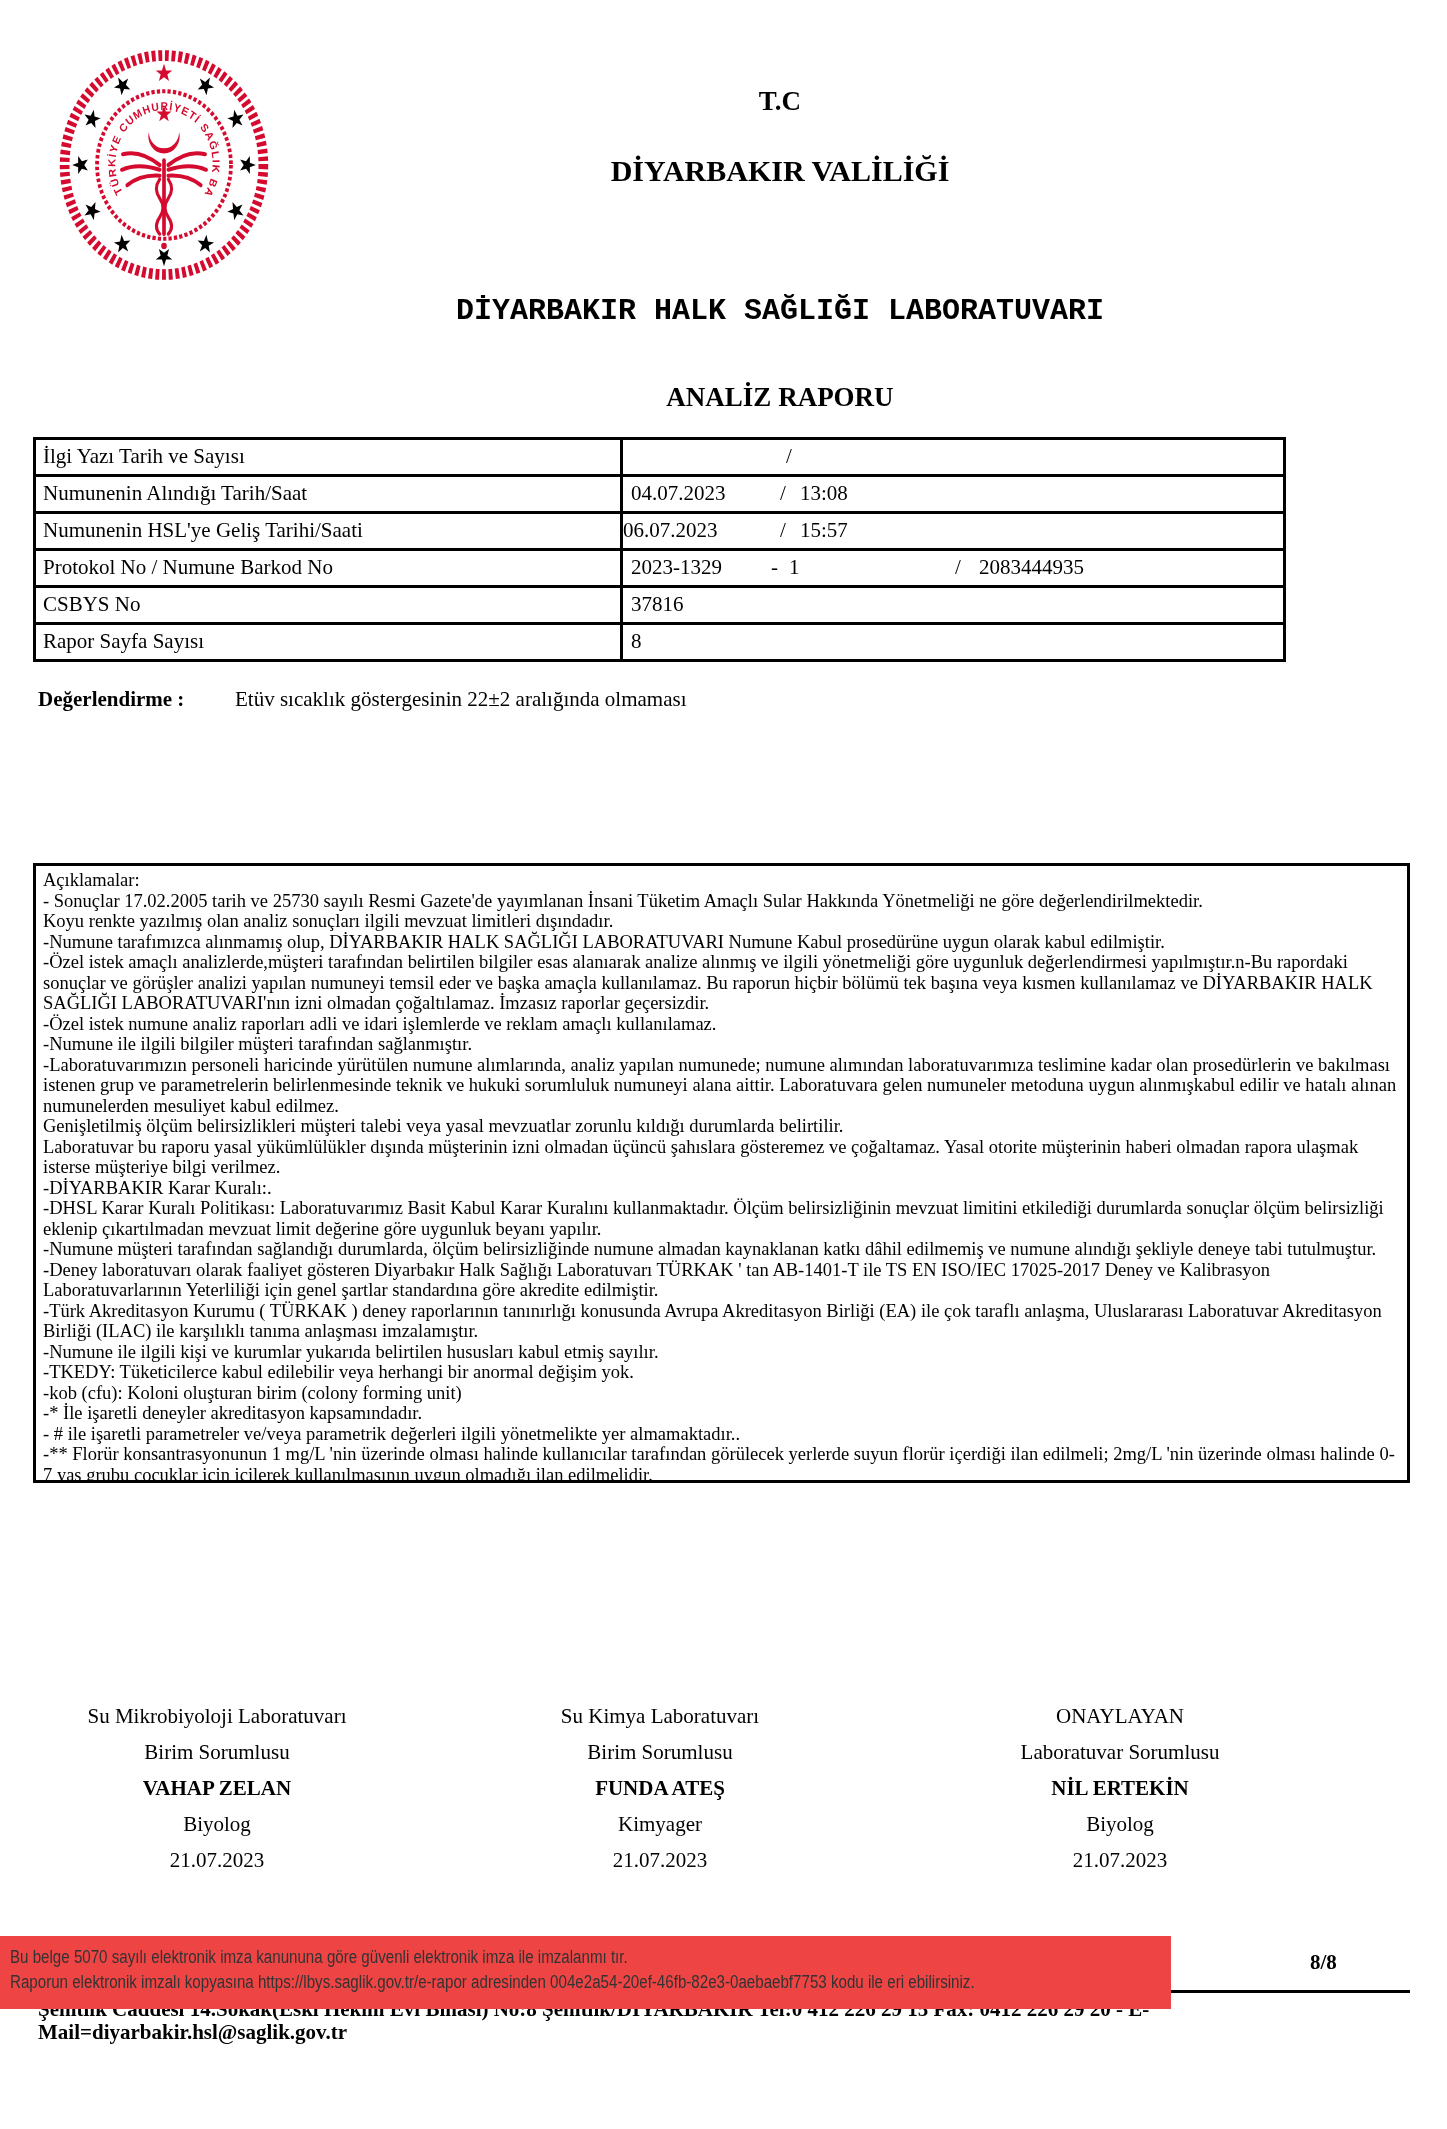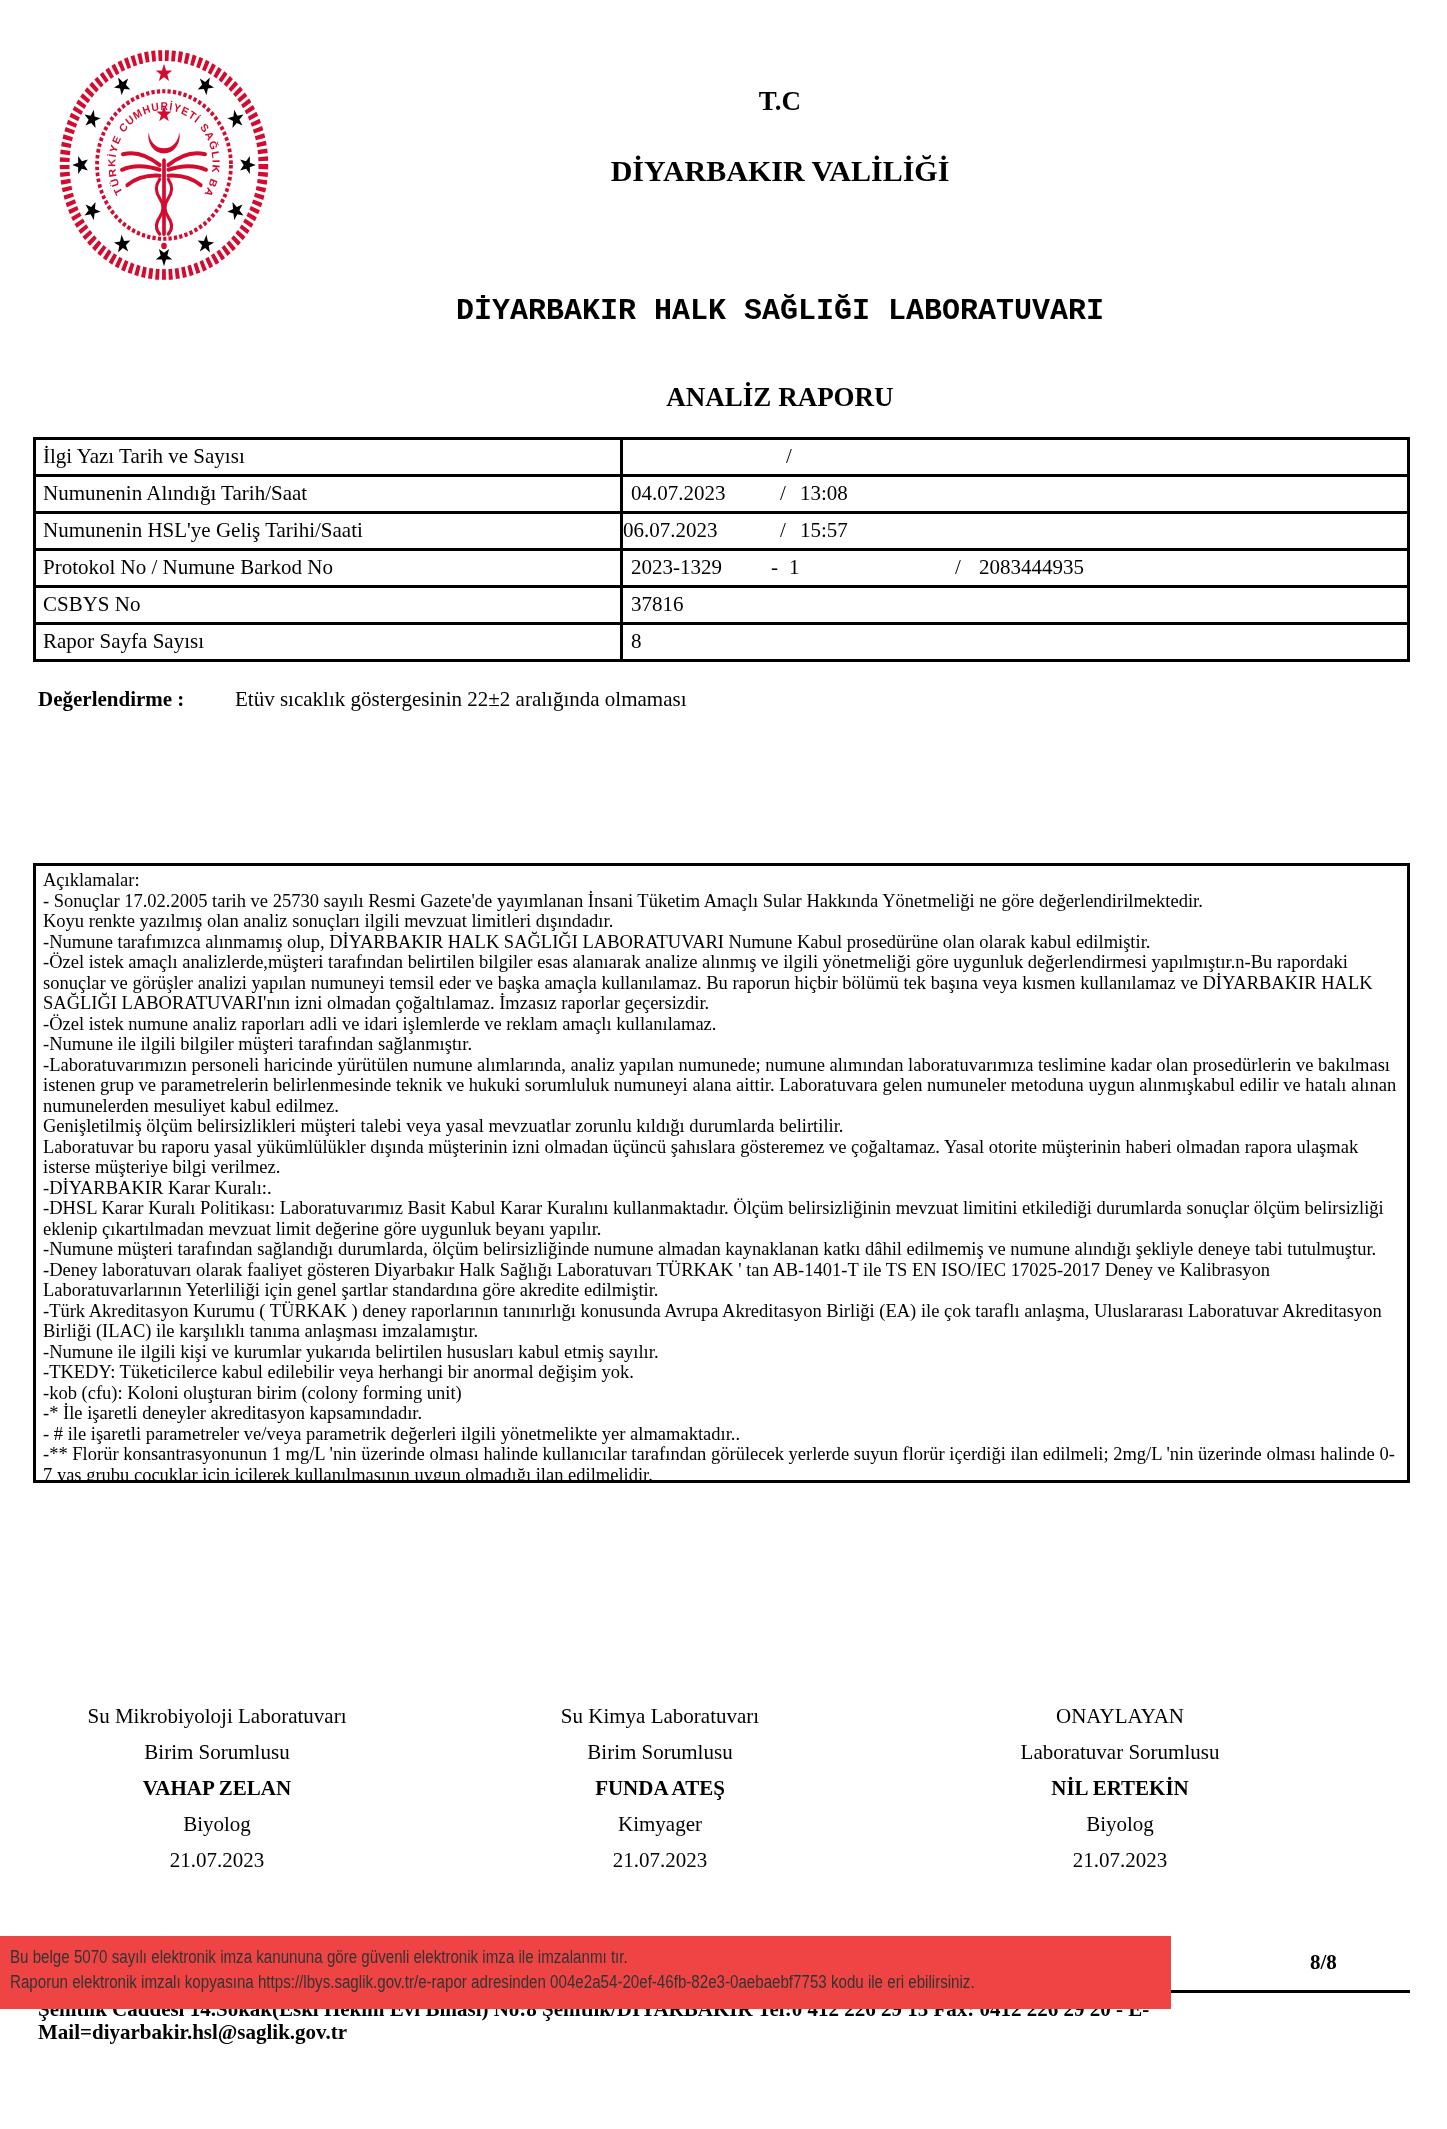--- a/index.html
+++ b/index.html
@@ -12,21 +12,21 @@
   .logo svg{width:100%;height:100%;}
   
   .hdr{position:absolute;left:150px;width:1260px;text-align:center;
        font-weight:bold;font-size:30px;line-height:34px;white-space:nowrap;}
   .hdr.l1{top:84px;font-size:27px;}
   .hdr.l2{top:154px;}
   .hdr.l3{top:224px;}
   .hdr.l4{top:294px;font-family:Liberation Mono, monospace;}
   .hdr.l5{top:380px;font-size:27px;}
   
-  .itable{position:absolute;left:33px;top:437px;width:1377px;border:3px solid #000;box-sizing:border-box;background:#fff;}
+  .itable{position:absolute;left:33px;top:437px;width:1253px;border:3px solid #000;box-sizing:border-box;background:#fff;}
   .irow{display:flex;height:34px;border-bottom:3px solid #000;}
   .irow:last-child{border-bottom:none;}
   .ilabel{width:587px;border-right:3px solid #000;box-sizing:border-box;
           font-size:21px;line-height:33px;padding-left:7px;white-space:nowrap;overflow:hidden;}
   .ival{position:relative;flex:1;font-size:21px;line-height:33px;}
   .ival span{position:absolute;top:0;white-space:nowrap;}
   
   .eval{position:absolute;left:33px;top:686px;width:1377px;font-size:21px;line-height:26px;}
   .eval .lab{position:absolute;left:5px;font-weight:bold;}
   .eval .val{position:absolute;left:202px;}
@@ -159,21 +159,21 @@
   <div class="eval">
     <span class="lab">Değerlendirme :</span>
     <span class="val">Etüv sıcaklık göstergesinin 22±2 aralığında olmaması</span>
   </div>
 
   <div class="notes">
     <div>Açıklamalar:</div>
     <div>
         <div>- Sonuçlar 17.02.2005 tarih ve 25730 sayılı Resmi Gazete'de yayımlanan İnsani Tüketim Amaçlı Sular Hakkında Yönetmeliği ne göre değerlendirilmektedir.</div>
         <div>Koyu renkte yazılmış olan analiz sonuçları ilgili mevzuat limitleri dışındadır.</div>
-        <div>-Numune tarafımızca alınmamış olup,  DİYARBAKIR HALK SAĞLIĞI LABORATUVARI Numune Kabul prosedürüne olan olarak kabul edilmiştir.</div>
+        <div>-Numune tarafımızca alınmamış olup,  DİYARBAKIR HALK SAĞLIĞI LABORATUVARI Numune Kabul prosedürüne uygun olarak kabul edilmiştir.</div>
         <div>-Özel istek amaçlı analizlerde,müşteri tarafından belirtilen bilgiler esas alanıarak analize alınmış ve ilgili yönetmeliği göre uygunluk değerlendirmesi yapılmıştır.n-Bu rapordaki sonuçlar ve görüşler analizi yapılan numuneyi temsil eder ve başka amaçla kullanılamaz. Bu raporun hiçbir bölümü tek başına veya kısmen kullanılamaz ve DİYARBAKIR HALK SAĞLIĞI LABORATUVARI'nın izni olmadan çoğaltılamaz. İmzasız raporlar geçersizdir.</div>
         <div>-Özel istek numune analiz raporları adli ve idari işlemlerde ve reklam amaçlı kullanılamaz.</div>
         <div>-Numune ile ilgili bilgiler müşteri tarafından sağlanmıştır.</div>
         <div>-Laboratuvarımızın personeli haricinde yürütülen numune alımlarında, analiz yapılan numunede; numune alımından laboratuvarımıza teslimine kadar olan prosedürlerin ve bakılması istenen grup ve parametrelerin belirlenmesinde teknik ve hukuki sorumluluk numuneyi alana aittir. Laboratuvara gelen numuneler metoduna uygun alınmışkabul edilir ve hatalı alınan numunelerden mesuliyet kabul edilmez.</div>
         <div>Genişletilmiş ölçüm belirsizlikleri müşteri talebi veya yasal mevzuatlar zorunlu kıldığı durumlarda belirtilir.</div>
         <div>Laboratuvar bu raporu yasal yükümlülükler dışında müşterinin izni olmadan üçüncü şahıslara gösteremez ve çoğaltamaz. Yasal otorite müşterinin haberi olmadan rapora ulaşmak isterse müşteriye bilgi verilmez.</div>
         <div>-DİYARBAKIR Karar Kuralı:.</div>
         <div>-DHSL Karar Kuralı Politikası: Laboratuvarımız Basit Kabul Karar Kuralını kullanmaktadır. Ölçüm belirsizliğinin mevzuat limitini etkilediği durumlarda sonuçlar ölçüm belirsizliği eklenip çıkartılmadan mevzuat limit değerine göre uygunluk beyanı yapılır.</div>
         <div>-Numune müşteri tarafından sağlandığı durumlarda, ölçüm belirsizliğinde numune almadan kaynaklanan katkı dâhil edilmemiş ve numune alındığı şekliyle deneye tabi tutulmuştur.</div>
         <div>-Deney laboratuvarı olarak faaliyet gösteren Diyarbakır Halk Sağlığı Laboratuvarı TÜRKAK ' tan AB-1401-T ile TS EN ISO/IEC 17025-2017 Deney ve Kalibrasyon Laboratuvarlarının Yeterliliği için genel şartlar standardına göre akredite edilmiştir.</div>

